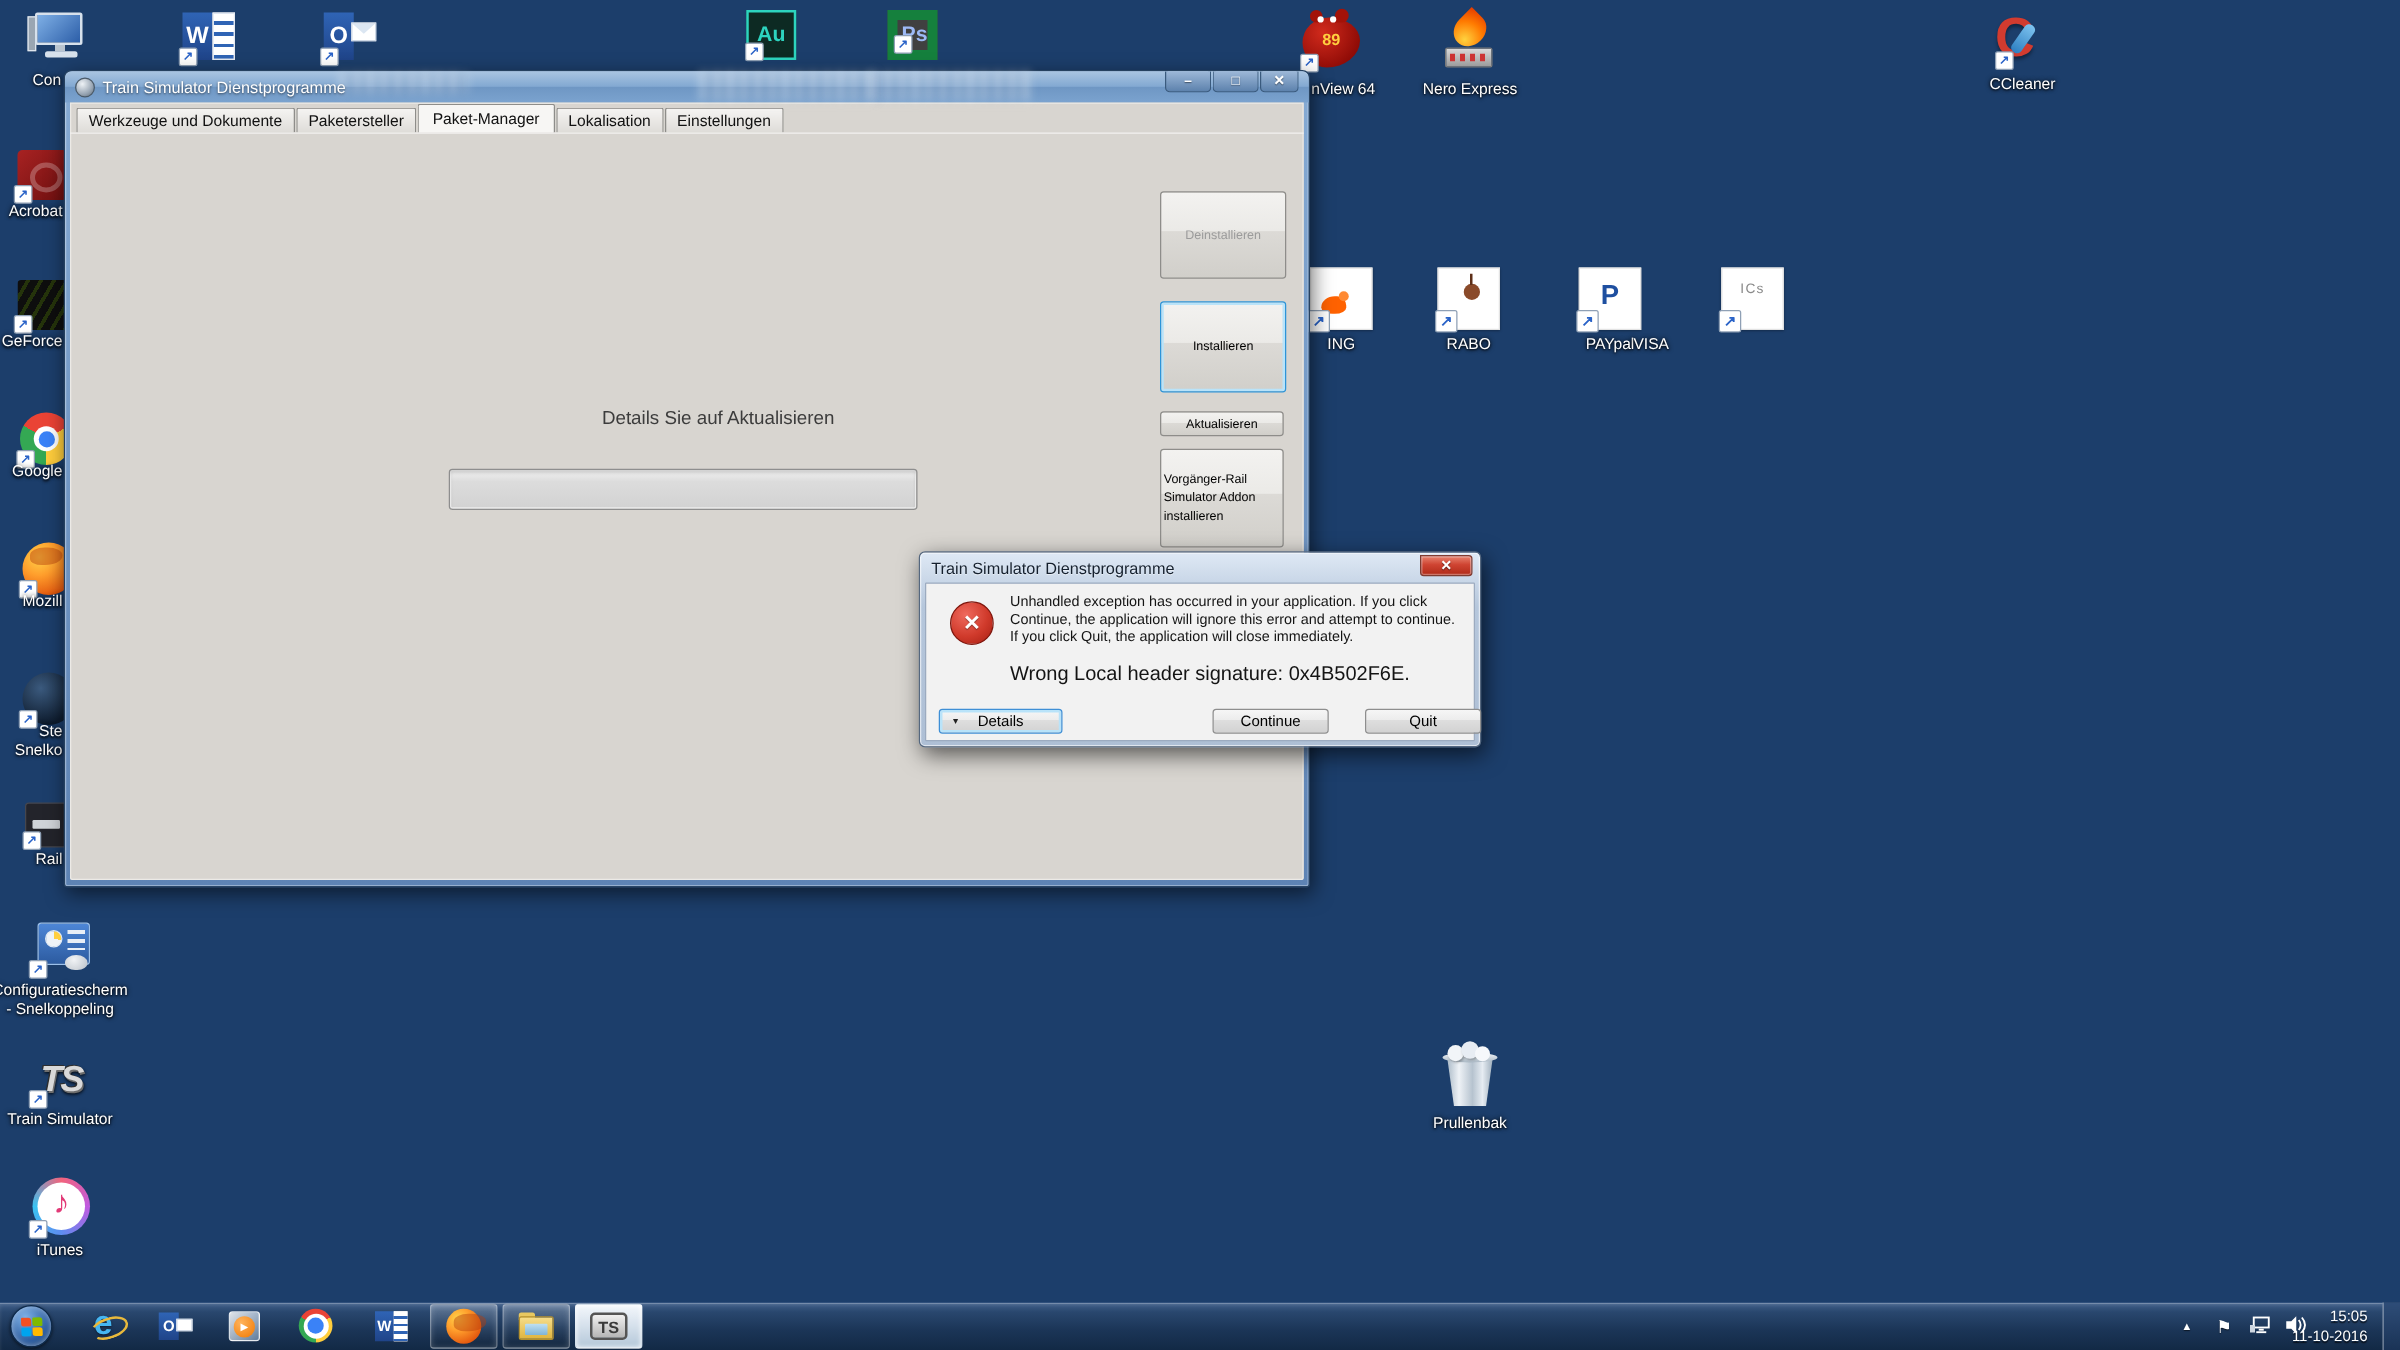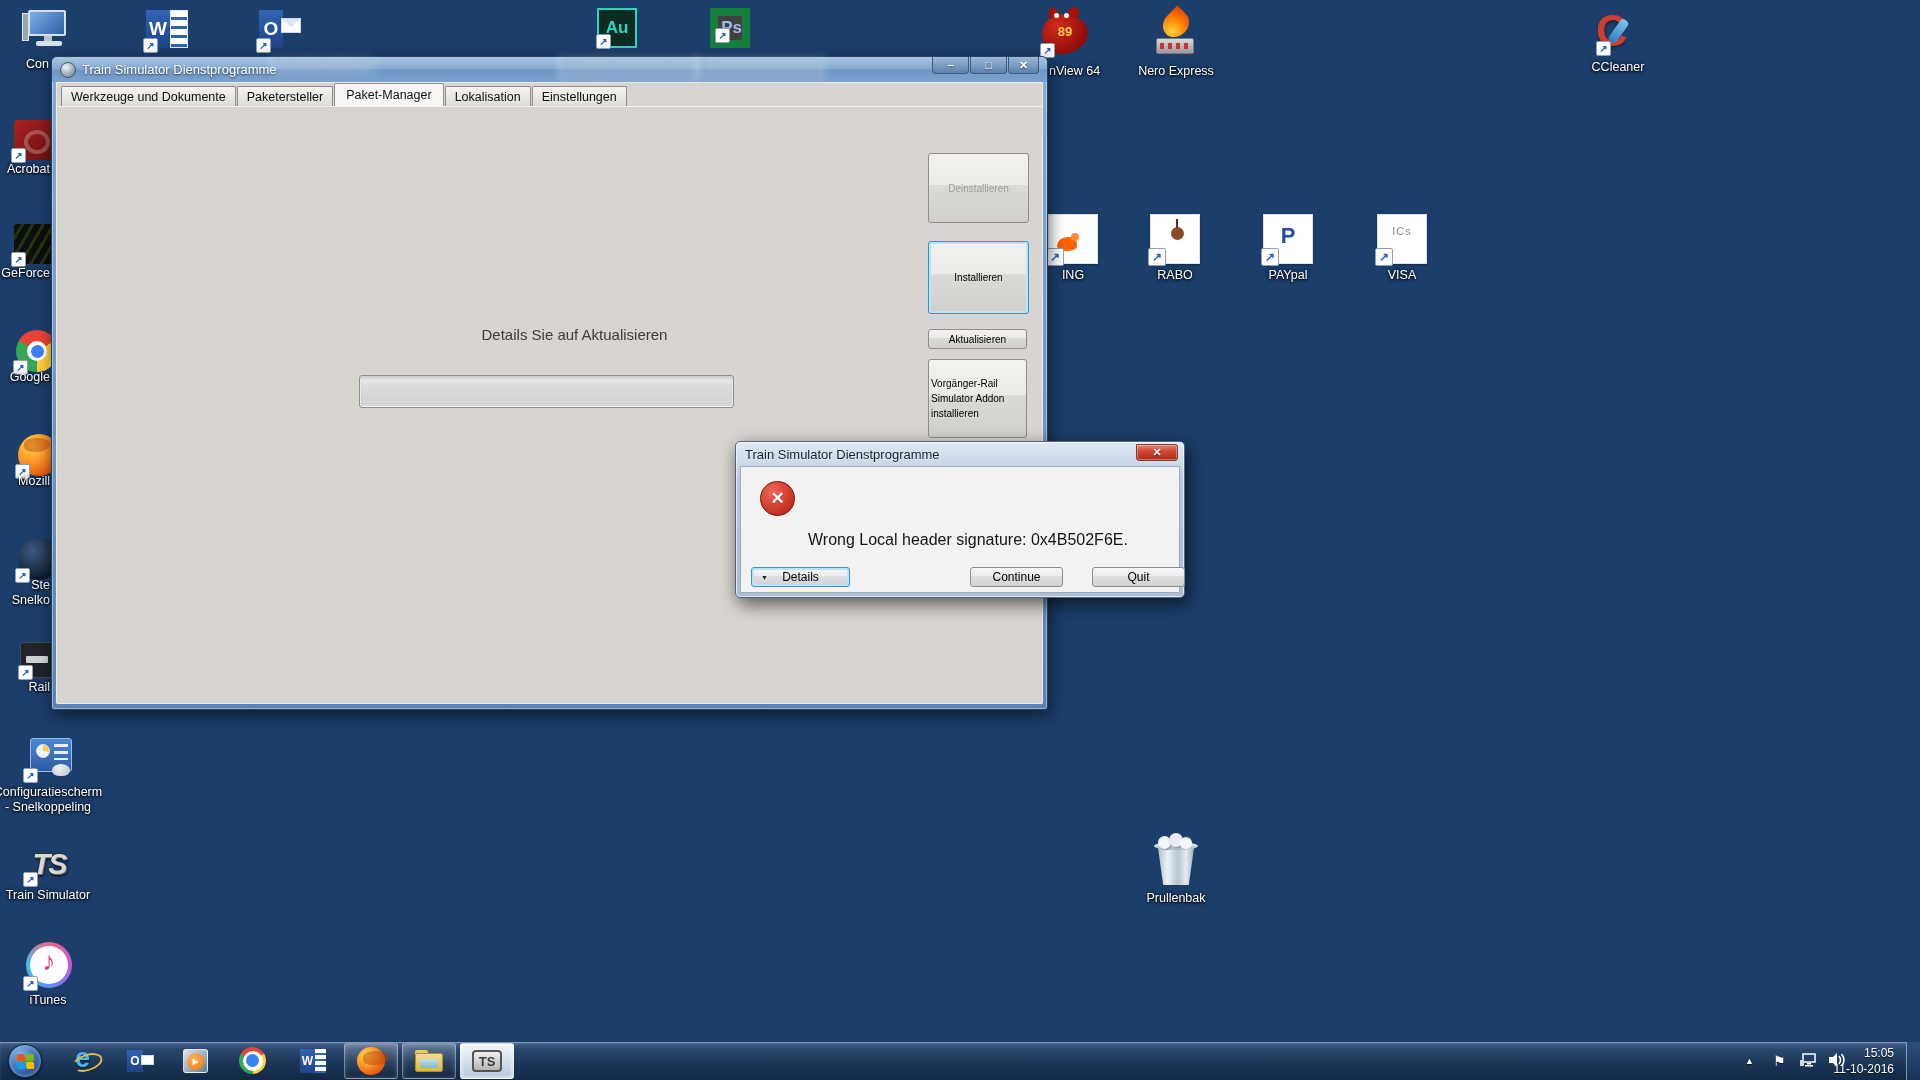--- a/index.html
+++ b/index.html
@@ -316,21 +316,21 @@
   <div class="ic webicon art-paypal" style="left:1263px;top:214px;width:50px;height:50px">
     <div class="g">P</div>
     <div class="sc big">↗</div>
   </div>
   <div class="dlabel" style="left:1258px;top:268px;width:60px">PAYpal</div>
 
   <div class="ic webicon art-visa" style="left:1377px;top:214px;width:50px;height:50px">
     <div class="g">ICs</div>
     <div class="sc big">↗</div>
   </div>
-  <div class="dlabel" style="left:1372px;top:268px;width:60px">VISA</div>
+  <div class="dlabel" style="left:1291px;top:268px;width:60px">VISA</div>
 
   <div class="ic art-trash" style="left:1152px;top:836px;width:48px;height:52px">
     <div class="body"></div>
     <div class="rim"></div>
     <div class="p1"></div>
       <div class="p2"></div>
       <div class="p3"></div>
   </div>
   <div class="dlabel" style="left:1126px;top:891px;width:100px">Prullenbak</div>
 
@@ -367,20 +367,21 @@
   <div class="blur" style="left:560px;top:57px;width:142px;height:24px"></div>
   <div class="blur" style="left:697px;top:57px;width:128px;height:24px"></div>
 
   <div class="dialog">
     <div class="dlg-titlebar">
       <span>Train Simulator Dienstprogramme</span>
     </div>
     <div class="dlg-close">✕</div>
     <div class="dlg-panel">
       <div class="err-ico">✕</div>
+      <div class="dlg-msg">Unhandled exception has occurred in your application. If you click Continue, the application will ignore this error and attempt to continue. If you click Quit, the application will close immediately.</div>
       <div class="dlg-detail">Wrong Local header signature: 0x4B502F6E.</div>
       <div class="dlgbtn focus" style="left:10px;width:99px">
         <span class="dd-arrow">▼</span>
         <span>Details</span>
       </div>
       <div class="dlgbtn" style="left:229px;width:93px">Continue</div>
       <div class="dlgbtn" style="left:351px;width:93px">Quit</div>
     </div>
   </div>
 

